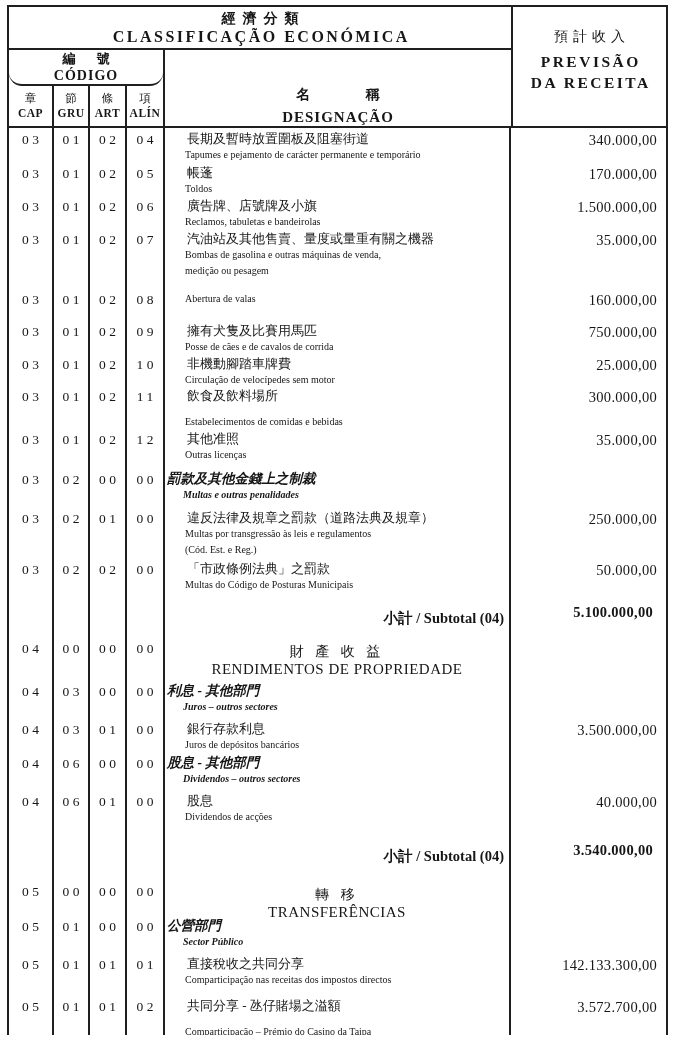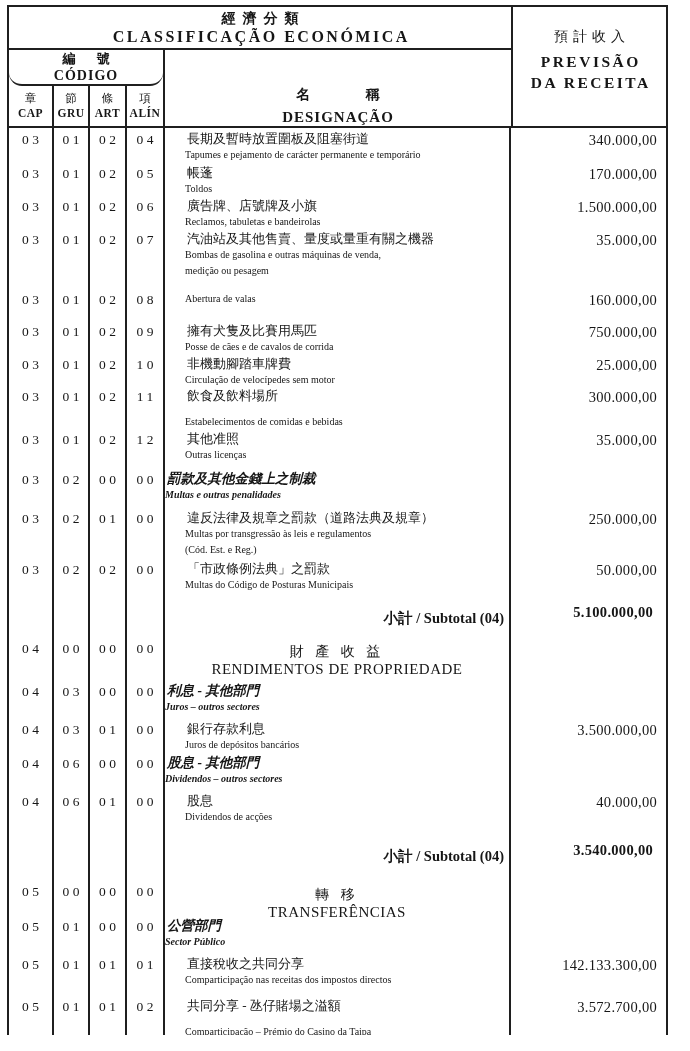--- a/index.html
+++ b/index.html
@@ -60,21 +60,21 @@
   .c-desig{border-right:2px solid var(--line);padding-top:3px;}
   .c-value{text-align:right;padding:4px 9px 0 0;font-size:14.5px;letter-spacing:.3px;}
   .c-value.bold{font-weight:bold;padding-right:13px;}
   .zh{font-size:13px;line-height:15.5px;white-space:nowrap;}
   .pt{font-size:10px;line-height:16.5px;white-space:nowrap;}
   .pt.gap{margin-top:10px;}
   .item .zh{padding-left:22px;}
   .item .pt{padding-left:20px;}
   .section{font-weight:bold;font-style:italic;}
   .section .zh{padding-left:2px;font-size:13.5px;}
-  .section .pt{padding-left:0;}
+  .section .pt{padding-left:18px;}
   .chapter{text-align:center;padding-top:6px;}
   .chapter .zh{font-size:14px;line-height:17px;letter-spacing:4px;}
   .chapter .pt{font-size:15px;line-height:19px;letter-spacing:.5px;}
   .subtotal{text-align:right;padding-right:5px;}
   .sub-label{display:inline-block;padding-top:6px;font-size:14.5px;font-weight:bold;}
 </style>
 </head>
 <body>
 
 <div class="sheet">

